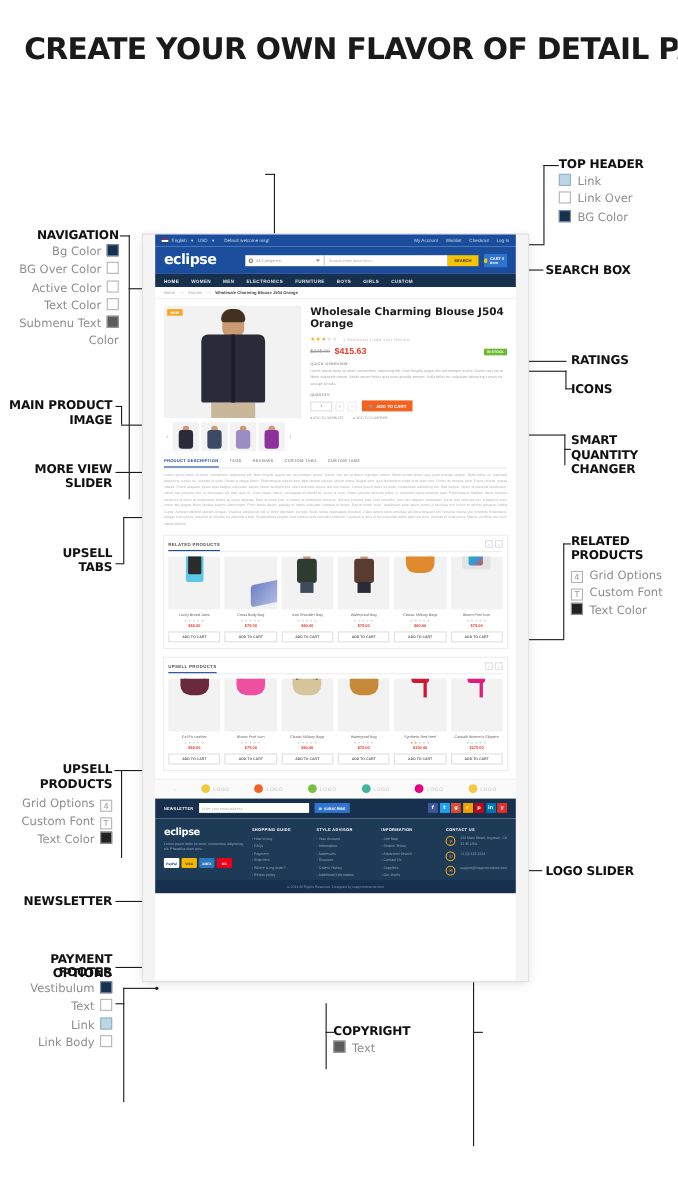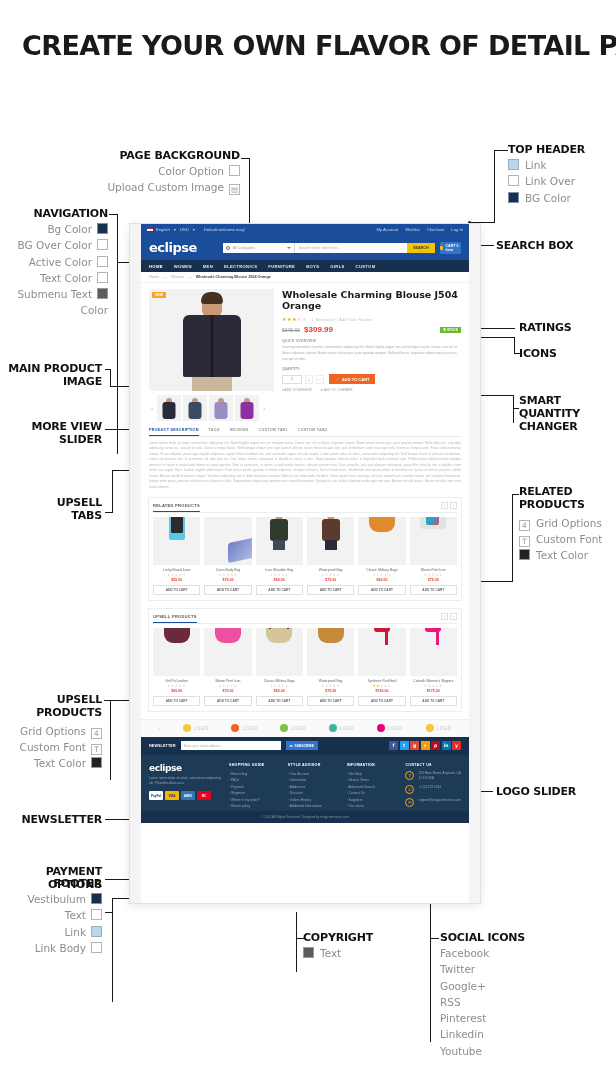--- a/index.html
+++ b/index.html
@@ -60,21 +60,21 @@
 
   
   .ln { position:absolute; background:#1a1a1a; }
   .lnh { height:1px; }
   .lnv { width:1px; }
   .dot { position:absolute; width:3px; height:3px; border-radius:50%; background:#1a1a1a; }
   .arrow { position:absolute; width:0;height:0; border-style:solid; }
 
   
   .browser {
-    position:absolute; left:130px; top:224px; width:350px; height:679px;
+    position:absolute; left:130px; top:213px; width:350px; height:679px;
     background:#f0abfc;
     box-shadow:0 0 0 1px #e2e2e2, 0 2px 10px rgba(0,0,0,.12);
   }
   .bw-side { position:absolute; top:0; bottom:0; width:11px; background:#f4f4f4; }
   .bw-side.l { left:0; } .bw-side.r { right:0; }
   .site { position:absolute; left:11px; right:11px; top:0; bottom:0; overflow:hidden; background:#fff; }
 
   
   .topbar { height:11px; background:#1a4d9c; display:flex; align-items:center;
             padding:0 6px; font-size:4.2px; color:#ccd9ec; }
@@ -236,29 +236,20 @@
 </style>
 </head>
 <body>
 
 <div class="page">
 
   <div class="hero">
     <h1>CREATE YOUR OWN FLAVOR OF DETAIL PAGE</h1>
   </div>
 
-  <div class="ann r" style="left:80px; top:150px; width:160px;">
-    <div class="ann-title">PAGE BACKGROUND</div>
-    <div class="ann-sub">
-      <span>Color Option</span><span class="swatch"></span>
-    </div>
-    <div class="ann-sub">
-      <span>Upload Custom Image</span><span class="swatch img">▤</span>
-    </div>
-  </div>
   <div class="ln lnh" style="left:241px; top:158px; width:9px;"></div>
   <div class="ln lnv" style="left:249px; top:158px; height:271px;"></div>
   <div class="dot" style="left:248px; top:428px;"></div>
 
   <div class="ann" style="left:508px; top:144px; width:108px;">
     <div class="ann-title">TOP HEADER</div>
     <div class="ann-sub">
       <span class="swatch lblue sw-left"></span><span>Link</span>
     </div>
     <div class="ann-sub">
@@ -421,30 +412,20 @@
 
   <div class="ann" style="left:303px; top:932px; width:100px;">
     <div class="ann-title">COPYRIGHT</div>
     <div class="ann-sub">
       <span class="swatch gray sw-left"></span><span>Text</span>
     </div>
   </div>
   <div class="ln lnh" style="left:296px; top:938px; width:8px;"></div>
   <div class="ln lnv" style="left:296px; top:912px; height:60px;"></div>
 
-  <div class="ann" style="left:440px; top:932px; width:120px;">
-    <div class="ann-title">SOCIAL ICONS</div>
-    <div class="ann-sub">Facebook</div>
-    <div class="ann-sub">Twitter</div>
-    <div class="ann-sub">Google+</div>
-    <div class="ann-sub">RSS</div>
-    <div class="ann-sub">Pinterest</div>
-    <div class="ann-sub">Linkedin</div>
-    <div class="ann-sub">Youtube</div>
-  </div>
   <div class="ln lnh" style="left:430px; top:938px; width:9px;"></div>
   <div class="ln lnv" style="left:430px; top:820px; height:222px;"></div>
 
   <div class="browser">
     <div class="bw-side l"></div>
     <div class="bw-side r"></div>
 
     <div class="site">
 
       <div class="topbar">
@@ -535,21 +516,21 @@
         </div>
 
         <div class="prod-right">
           <div class="ptitle">Wholesale Charming Blouse J504 Orange</div>
           <div class="stars">
             <span>★★★</span><span style="color:#ddd">★★</span>
             <span class="rv">1 Review(s)  |  Add Your Review</span>
           </div>
           <div class="prow">
             <span class="oldp">$345.00</span>
-            <span class="newp">$309.99</span>
+            <span class="newp">$415.63</span>
             <span class="instock">IN STOCK</span>
           </div>
           <div class="qo">QUICK OVERVIEW</div>
           <div class="qdesc">Lorem ipsum dolor sit amet, consectetur adipiscing elit. Nam fringilla augue nec est tristique auctor. Donec non est at libero vulputate rutrum. Morbi ornare lectus quis justo gravida semper. Nulla tellus mi, vulputate adipiscing cursus eu, suscipit id nulla.</div>
           <div class="qtylbl">QUANTITY:</div>
           <div class="qrow">
             <div class="qbox">1</div>
             <div class="qpm">+</div>
             <div class="qpm">−</div>
             <div class="atc">

